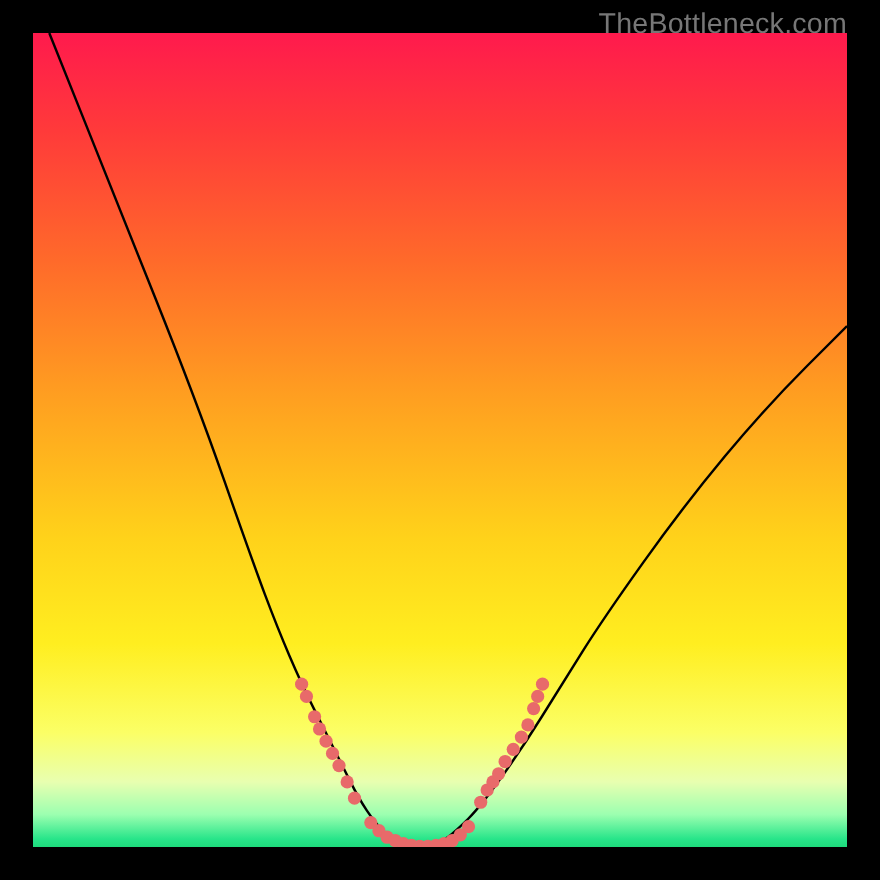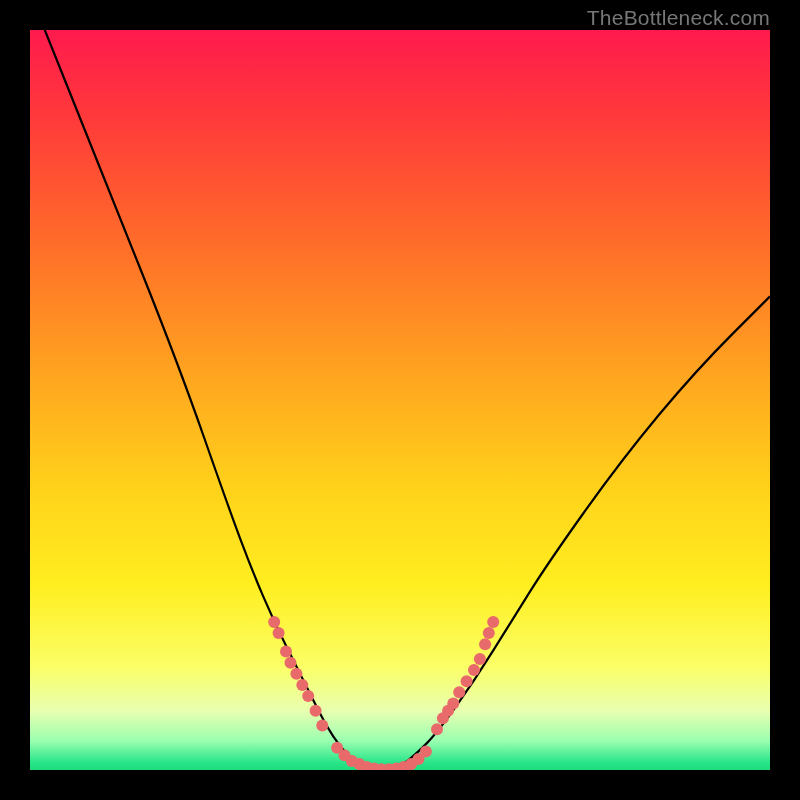--- a/index.html
+++ b/index.html
@@ -37,21 +37,21 @@
       #9cffb0 96%,
       #28e58a 99%,
       #1edb7c 100%
     );
   }
   .attribution {
     position: absolute;
     top: 6px;
     right: 30px;
     color: #777;
-    font-size: 21px;
+    font-size: 26px;
     font-weight: 500;
     letter-spacing: 0.2px;
     user-select: none;
   }
   svg.curve {
     position: absolute;
     left: 0;
     top: 0;
     width: 740px;
     height: 740px;

